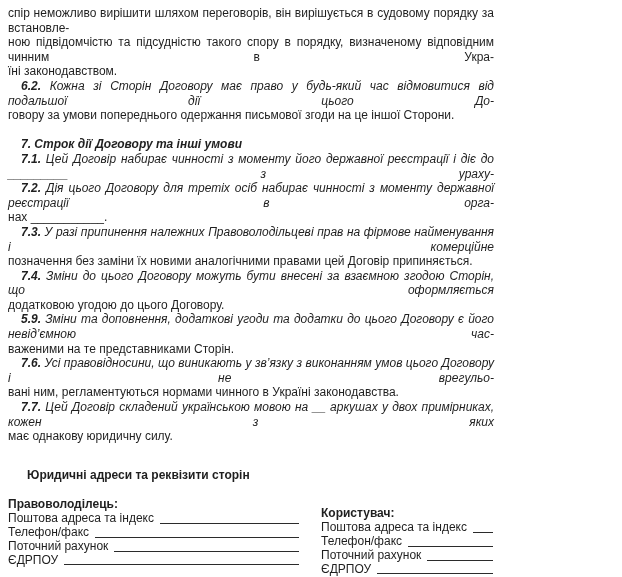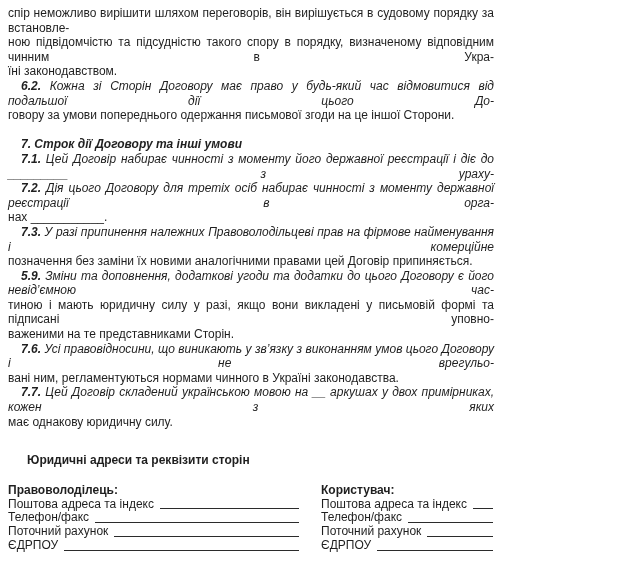--- a/index.html
+++ b/index.html
@@ -29,21 +29,21 @@
   b.num { font-weight: 700; }
 
   
   .req-heading {
     font-size: 12px; font-weight: 700;
     line-height: 14.6px;
     margin: 24px 0 0 19px;
   }
   .req-cols { display: flex; margin-top: 16px; }
   .req-col { width: 292px; }
-  .req-col.right { margin-left: 21px; flex: 1; }
+  .req-col.right { margin-left: 21px; flex: 1; margin-top: 9px; }
   .req-title { font-weight: 700; line-height: 13.8px; }
   .req-row { display: flex; height: 13.8px; line-height: 13.8px; }
   .req-label { white-space: nowrap; }
   .fill-line { flex: 1; border-bottom: 1px solid #2b2b2b; margin: 0 1px 2px 6px; }
 
   
   .sig-row { display: flex; margin-top: 53px; }
   .sig { width: 292px; display: flex; line-height: 14px; }
   .sig.right { margin-left: 21px; flex: 1; padding-left: 24px; }
   .sig-label { font-weight: 400; white-space: nowrap; }
@@ -78,22 +78,25 @@
       </div>
       <div class="clause">
         <div class="line first"><b class="num">7.2.</b> Дія цього Договору для третіх осіб набирає чинності з моменту державної реєстрації в орга-</div>
         <div class="line last">нах ___________.</div>
       </div>
       <div class="clause">
         <div class="line first"><b class="num">7.3.</b> У разі припинення належних Правоволодільцеві прав на фірмове найменування і комерційне</div>
         <div class="line last">позначення без заміни їх новими аналогічними правами цей Договір припиняється.</div>
       </div>
       <div class="clause">
+        <div class="line first"><b class="num">7.4.</b> Зміни до цього Договору можуть бути внесені за взаємною згодою Сторін, що оформляється</div>
+        <div class="line last">додатковою угодою до цього Договору.</div>
+      </div>
+      <div class="clause">
         <div class="line first"><b class="num">5.9.</b> Зміни та доповнення, додаткові угоди та додатки до цього Договору є його невід’ємною час-</div>
-        <div class="line">тиною і мають юридичну силу у разі, якщо вони викладені у письмовій формі та підписані уповно-</div>
         <div class="line last">важеними на те представниками Сторін.</div>
       </div>
       <div class="clause">
         <div class="line first"><b class="num">7.6.</b> Усі правовідносини, що виникають у зв’язку з виконанням умов цього Договору і не врегульо-</div>
         <div class="line last">вані ним, регламентуються нормами чинного в Україні законодавства.</div>
       </div>
       <div class="clause">
         <div class="line first"><b class="num">7.7.</b> Цей Договір складений українською мовою на __ аркушах у двох примірниках, кожен з яких</div>
         <div class="line last">має однакову юридичну силу.</div>
       </div>

